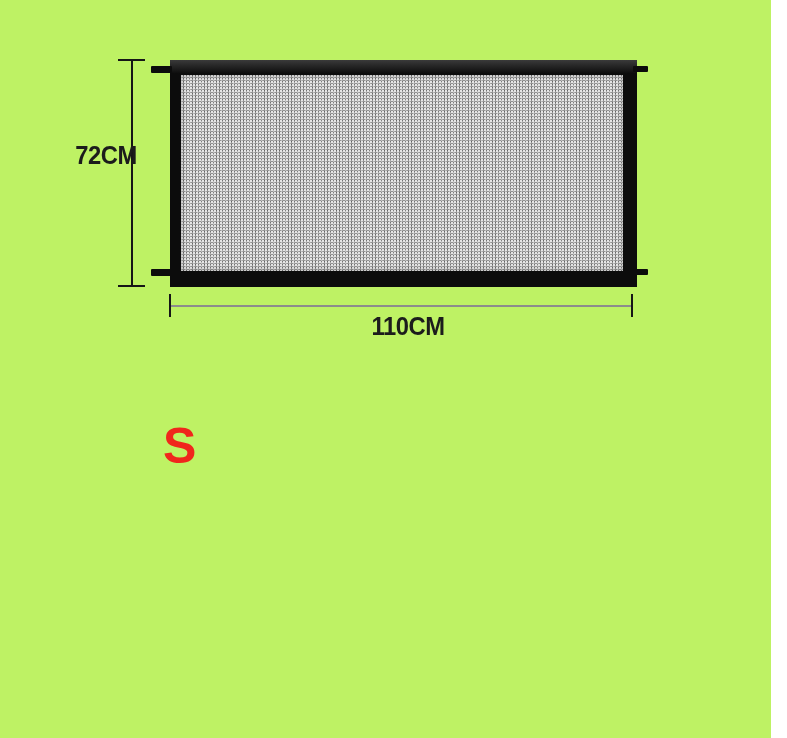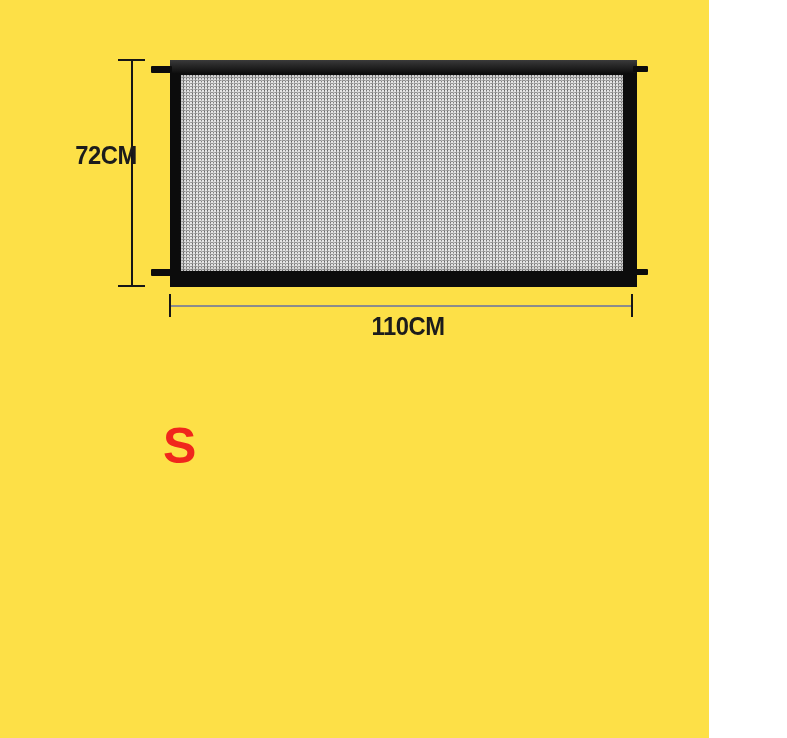--- a/index.html
+++ b/index.html
@@ -3,23 +3,23 @@
 <meta charset="utf-8">
 <style>
   html, body {
     margin: 0;
     padding: 0;
     background: #ffffff;
     font-family: "Liberation Sans", sans-serif;
   }
   .canvas {
     position: relative;
-    width: 709px;
+    width: 771px;
     height: 738px;
-    background: #fde047;
+    background: #bef264;
     overflow: hidden;
   }
 
   
   .gate {
     position: absolute;
     left: 170px;
     top: 60px;
     width: 467px;
     height: 227px;

